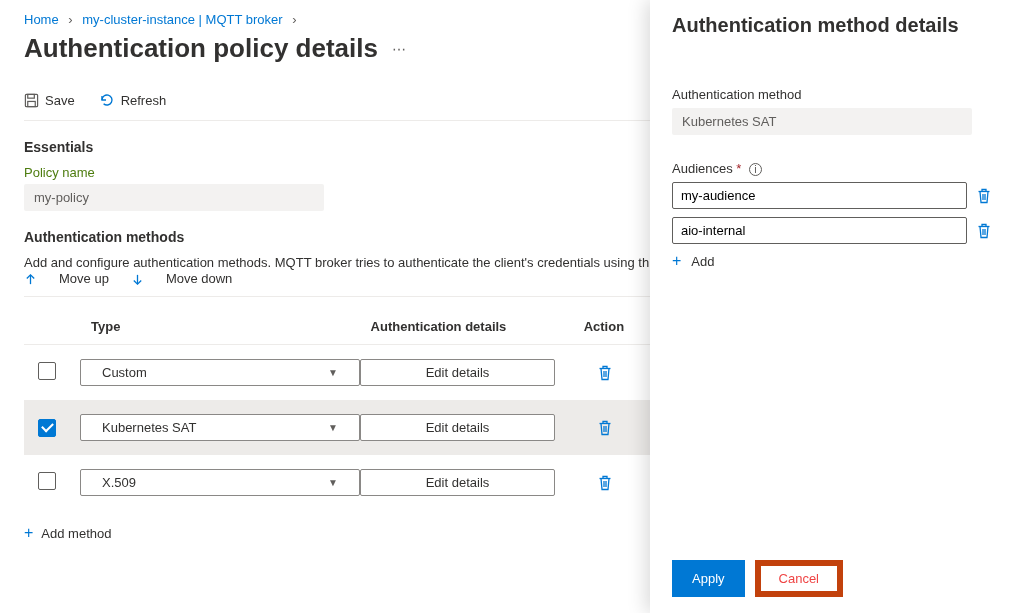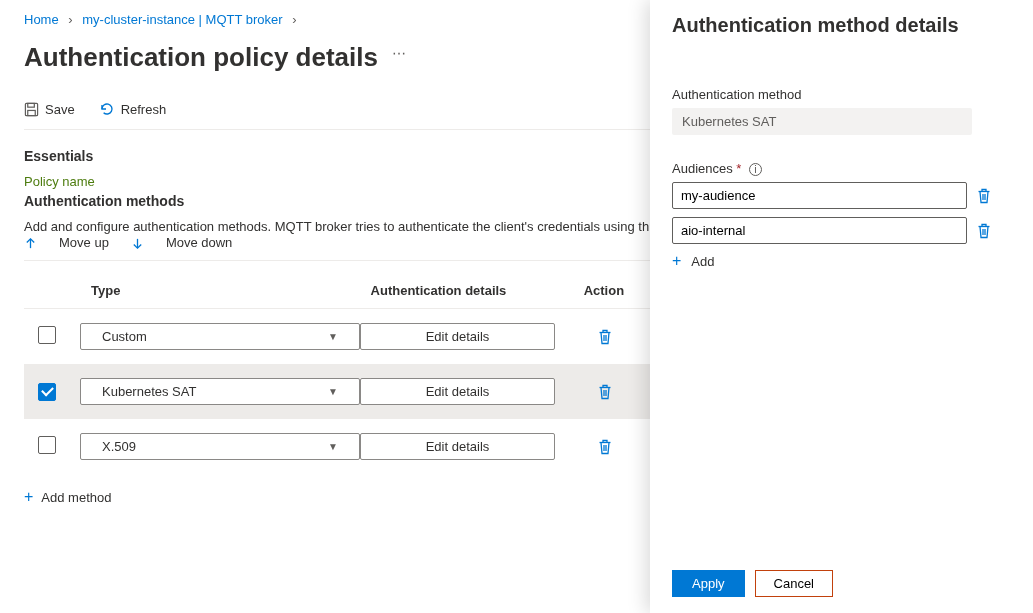--- a/index.html
+++ b/index.html
@@ -20,21 +20,21 @@
   position: absolute;
   left: 0; top: 0;
   width: 650px;
   height: 613px;
   padding: 12px 0 0 24px;
 }
 .breadcrumb { font-size: 13px; color: #605e5c; margin-bottom: 6px; }
 .breadcrumb .sep { color: #605e5c; margin: 0 6px; }
 .breadcrumb a { color: #0078d4; }
 .page-title-row { display: flex; align-items: center; gap: 14px; margin: 4px 0 28px; }
-.page-title { font-size: 26px; font-weight: 600; color: #323130; margin-top: 9px; }
+.page-title { font-size: 26px; font-weight: 600; color: #323130; }
 .ellipsis-icon { color: #605e5c; font-size: 14px; }
 
 .toolbar { display: flex; gap: 24px; padding-bottom: 12px; border-bottom: 1px solid #edebe9; margin-bottom: 18px; }
 .toolbar-btn { display: flex; align-items: center; gap: 6px; color: #323130; cursor: pointer; font-size: 13px; }
 .toolbar-btn .ico { color: #0078d4; }
 
 .section-title { font-size: 14px; font-weight: 600; margin-bottom: 10px; }
 .field-label { font-size: 13px; color: #4d7c0f; margin-bottom: 4px; }
 .readonly-field {
   background: #f3f2f1; color: #605e5c; padding: 6px 10px;
@@ -111,21 +111,21 @@
 .add-aud .plus { color: #0078d4; font-size: 16px; }
 
 .panel-footer {
   position: absolute; left: 22px; bottom: 16px; display: flex; gap: 10px;
 }
 .btn-primary {
   background: #0078d4; color: #fff; border: none; padding: 6px 20px;
   font-size: 13px; cursor: pointer; font-family: inherit;
 }
 .btn-secondary {
-  background: #fff; color: #000000; border: 1px solid #c2410c; padding: 5px 18px;
+  background: #fff; color: #ef4444; border: 6px solid #c2410c; padding: 5px 18px;
   font-size: 13px; cursor: pointer; font-family: inherit;
 }
 
 .chev-down { font-size: 10px; color: #605e5c; }
 svg { display: block; }
 </style>
 </head>
 <body>
 
 <div class="main">
@@ -159,20 +159,21 @@
             <path d="M3 8a5 5 0 1 1 1.6 3.7"></path>
             <path d="M3 4v4h4"></path>
           </svg>
       </span>
       <span>Refresh</span>
     </div>
   </div>
 
   <div class="section-title">Essentials</div>
   <div class="field-label">Policy name</div>
+  <div class="readonly-field">my-policy</div>
 
   <div class="section-title">Authentication methods</div>
   <div class="sub-desc">Add and configure authentication methods. MQTT broker tries to authenticate the client's credentials using th</div>
 
   <div class="reorder-row">
     <div class="reorder-btn">
       <span class="ico">
         <svg width="13" height="13" viewBox="0 0 14 14" fill="none" stroke="#0078d4" stroke-width="1.4">
             <path d="M7 12V2"></path>
             <path d="M3 6l4-4 4 4"></path>

